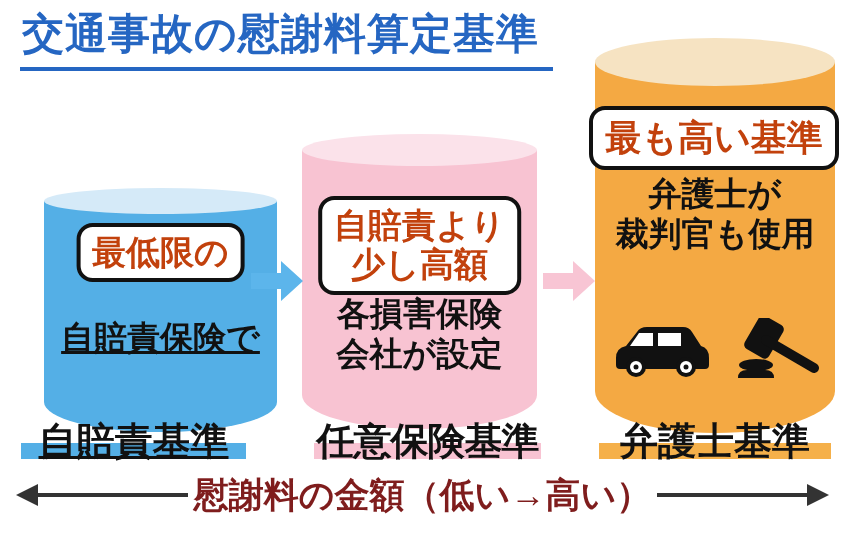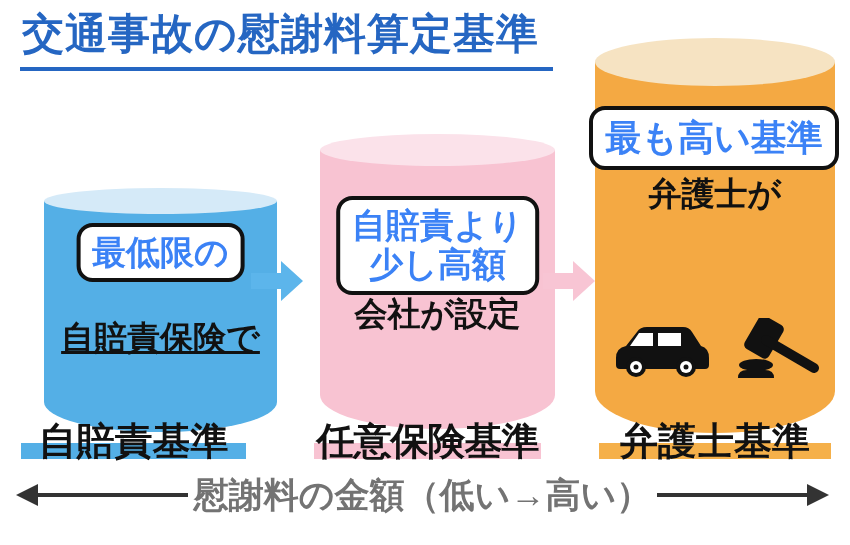--- a/index.html
+++ b/index.html
@@ -13,68 +13,68 @@
     font-size:42px;font-weight:bold;color:#2566C2;letter-spacing:1px;
     padding:0 14px 5px 2px;border-bottom:4px solid #2566C2;display:inline-block;
   }
   
   .cyl{position:absolute;}
   .cyl .cbody{position:absolute;left:0;right:0;bottom:0;}
   .cyl .ctop{position:absolute;left:0;right:0;top:0;border-radius:50%;}
   .cyl1{left:12px;top:188px;width:233px;height:244px;margin-left:32px;}
   .cyl1 .cbody{top:13px;background:#54AFE6;border-radius:0 0 50% 50%/0 0 30px 30px;}
   .cyl1 .ctop{height:26px;background:#D5EAF8;}
-  .cyl2{left:320px;top:134px;width:235px;height:295px;text-decoration:underline;}
+  .cyl2{left:302px;top:134px;width:235px;height:295px;text-decoration:underline;}
   .cyl2 .cbody{top:16px;background:#F8C3D2;border-radius:0 0 50% 50%/0 0 34px 34px;}
   .cyl2 .ctop{height:32px;background:#FBE2EA;}
   .cyl3{left:595px;top:38px;width:240px;height:395px;}
   .cyl3 .cbody{top:24px;background:#F4A943;border-radius:0 0 50% 50%/0 0 42px 42px;}
   .cyl3 .ctop{height:48px;background:#F6E3C2;}
   
   .badge{
     position:absolute;left:50%;transform:translateX(-50%);
     background:#fff;border:4px solid #111;border-radius:16px;
     text-align:center;font-weight:bold;font-size:34px;line-height:1.16;
-    padding:6px 12px;white-space:nowrap;color:#3b82f6;
+    padding:6px 12px;white-space:nowrap;color:#c2410c;
   }
   .badge span{display:block;}
   .cyl1 .badge{top:35px;}
   .cyl2 .badge{top:62px;}
   .cyl3 .badge{top:68px;left:-6px;right:-4px;transform:none;font-size:36px;padding:7px 0;}
   
   .cyl-text{
     position:absolute;left:0;right:0;text-align:center;
     font-weight:bold;font-size:33px;line-height:1.22;color:#111;
   }
   .cyl-text span{display:block;}
   .cyl1 .cyl-text{top:130px;text-decoration:underline;}
   .cyl2 .cyl-text{top:160px;}
   .cyl3 .cyl-text{top:136px;}
   
   .icons{position:absolute;top:280px;left:0;right:0;display:flex;justify-content:center;align-items:flex-end;gap:16px;}
   
   .cyl-label{position:absolute;top:416px;height:50px;text-align:center;font-size:38px;font-weight:bold;color:#111;}
   .cyl-label .bar{position:absolute;left:4px;right:4px;top:27px;height:16px;z-index:0;}
   .cyl-label .txt{position:relative;z-index:1;white-space:nowrap;}
-  .label1{left:17px;width:233px;}
+  .label1{left:17px;width:233px;text-decoration:underline;}
   .label2{left:310px;width:235px;letter-spacing:-1px;}
   .label3{left:595px;width:240px;}
   .bar-blue{background:#54AFE6;}
   .bar-pink{background:#F8C3D2;}
   .bar-orange{background:#F5B04A;}
   
   .flow-arrow{position:absolute;width:52px;height:44px;}
   .flow-arrow1{left:251px;top:259px;}
   .flow-arrow2{left:543px;top:259px;}
   
   .axis{position:absolute;left:16px;right:13px;top:472px;height:46px;display:flex;align-items:center;}
   .axis .line{flex:1;height:4px;background:#333;}
   .axis .head-left{width:0;height:0;border-top:11px solid transparent;border-bottom:11px solid transparent;border-right:22px solid #333;}
   .axis .head-right{width:0;height:0;border-top:11px solid transparent;border-bottom:11px solid transparent;border-left:22px solid #333;}
-  .axis-text{font-size:35px;font-weight:bold;color:#737373;margin:0 6px;white-space:nowrap;}
+  .axis-text{font-size:35px;font-weight:bold;color:#7f1d1d;margin:0 6px;white-space:nowrap;}
   
   .copyright{position:absolute;right:13px;top:516px;font-size:14px;color:#3a3a3a;}
 </style>
 </head>
 <body>
 
 <div class="stage">
 
   <h1 class="title">交通事故の慰謝料算定基準</h1>
 
@@ -90,32 +90,34 @@
   </div>
 
   <div class="cyl cyl2">
     <div class="cbody"></div>
     <div class="ctop"></div>
     <div class="badge">
       <span>自賠責より</span>
       <span>少し高額</span>
     </div>
     <div class="cyl-text">
+      <span>各損害保険</span>
       <span>会社が設定</span>
     </div>
   </div>
 
   <div class="cyl cyl3">
     <div class="cbody"></div>
     <div class="ctop"></div>
     <div class="badge">
       <span>最も高い基準</span>
     </div>
     <div class="cyl-text">
       <span>弁護士が</span>
+      <span>裁判官も使用</span>
     </div>
     <div class="icons">
       <span>
         <svg width="102" height="56" viewBox="0 0 102 56" aria-hidden="true">
           <path d="M8 36 Q8 26 18 24 L29 10 Q32 5 39 5 L75 5 Q81 5 84 10 L93 24 Q101 26 101 36 L101 43 Q101 47 97 47 L12 47 Q8 47 8 43 Z" fill="#111"></path>
           <path d="M31 11 L45 11 L45 24 L22 24 Z" fill="#fff"></path>
           <rect x="50" y="11" width="23" height="13" fill="#fff"></rect>
           <circle cx="28" cy="45" r="10" fill="#111"></circle>
             <circle cx="28" cy="45" r="6" fill="#fff"></circle>
             <circle cx="28" cy="45" r="2.5" fill="#111"></circle>

